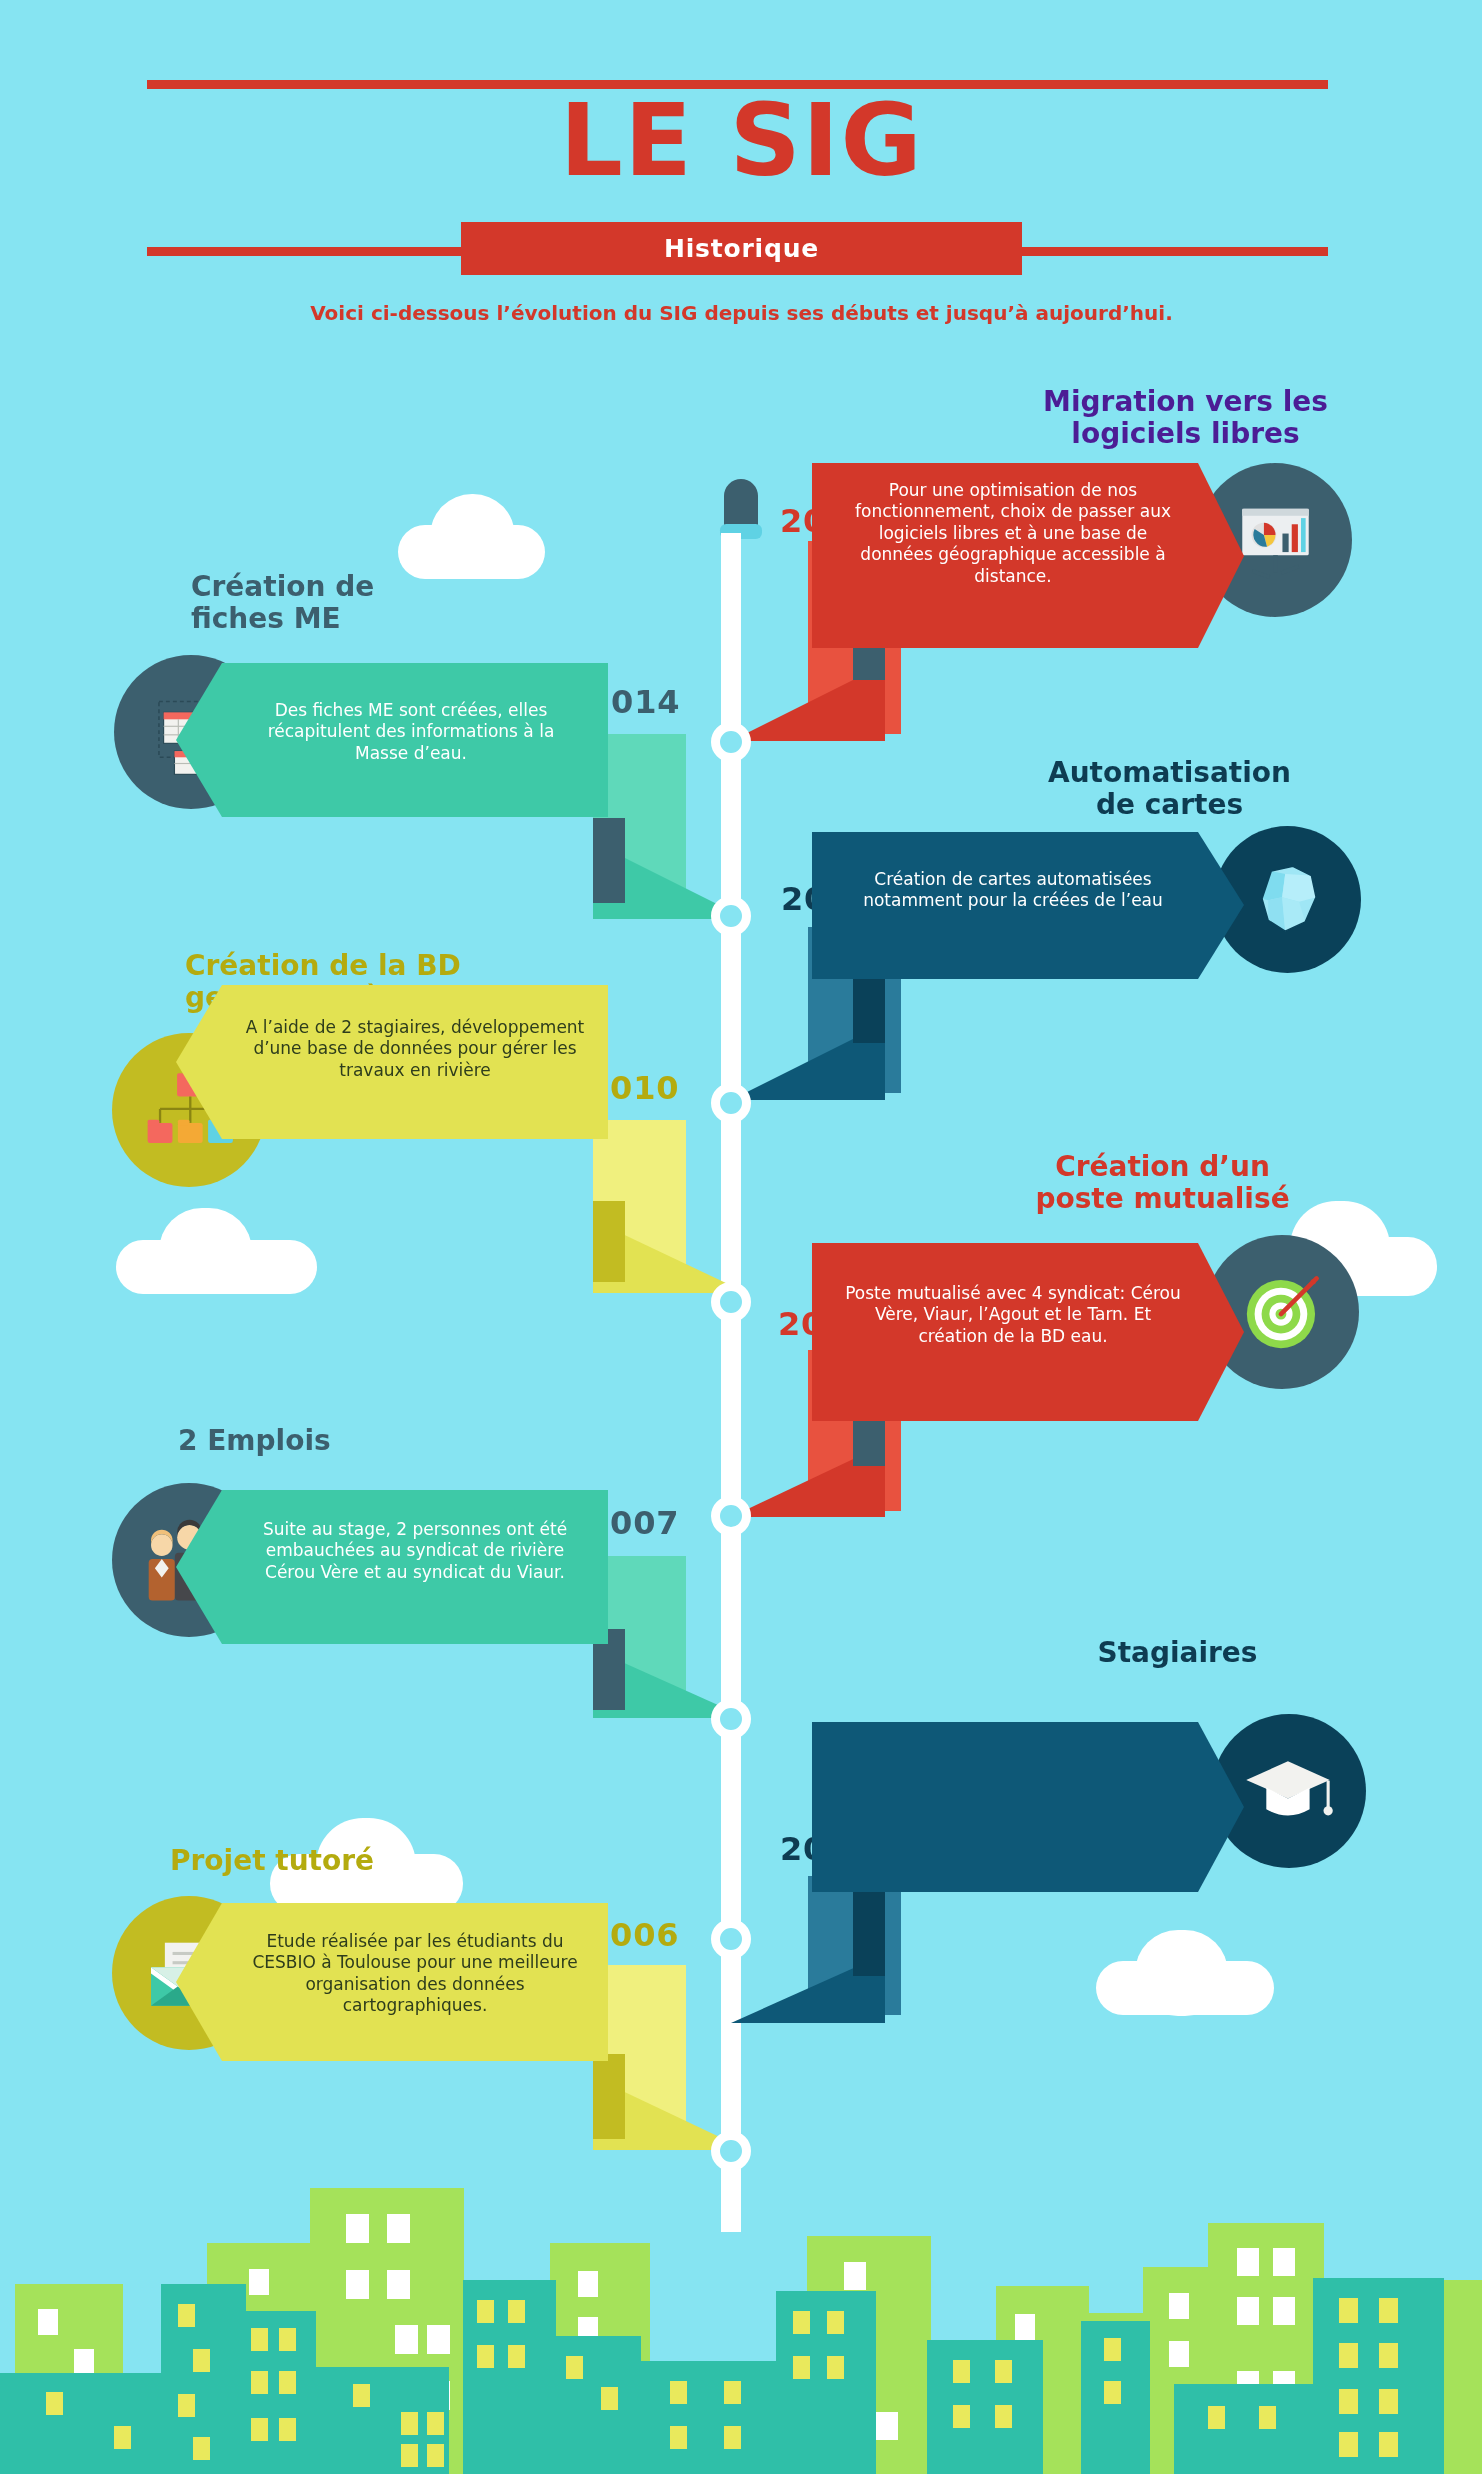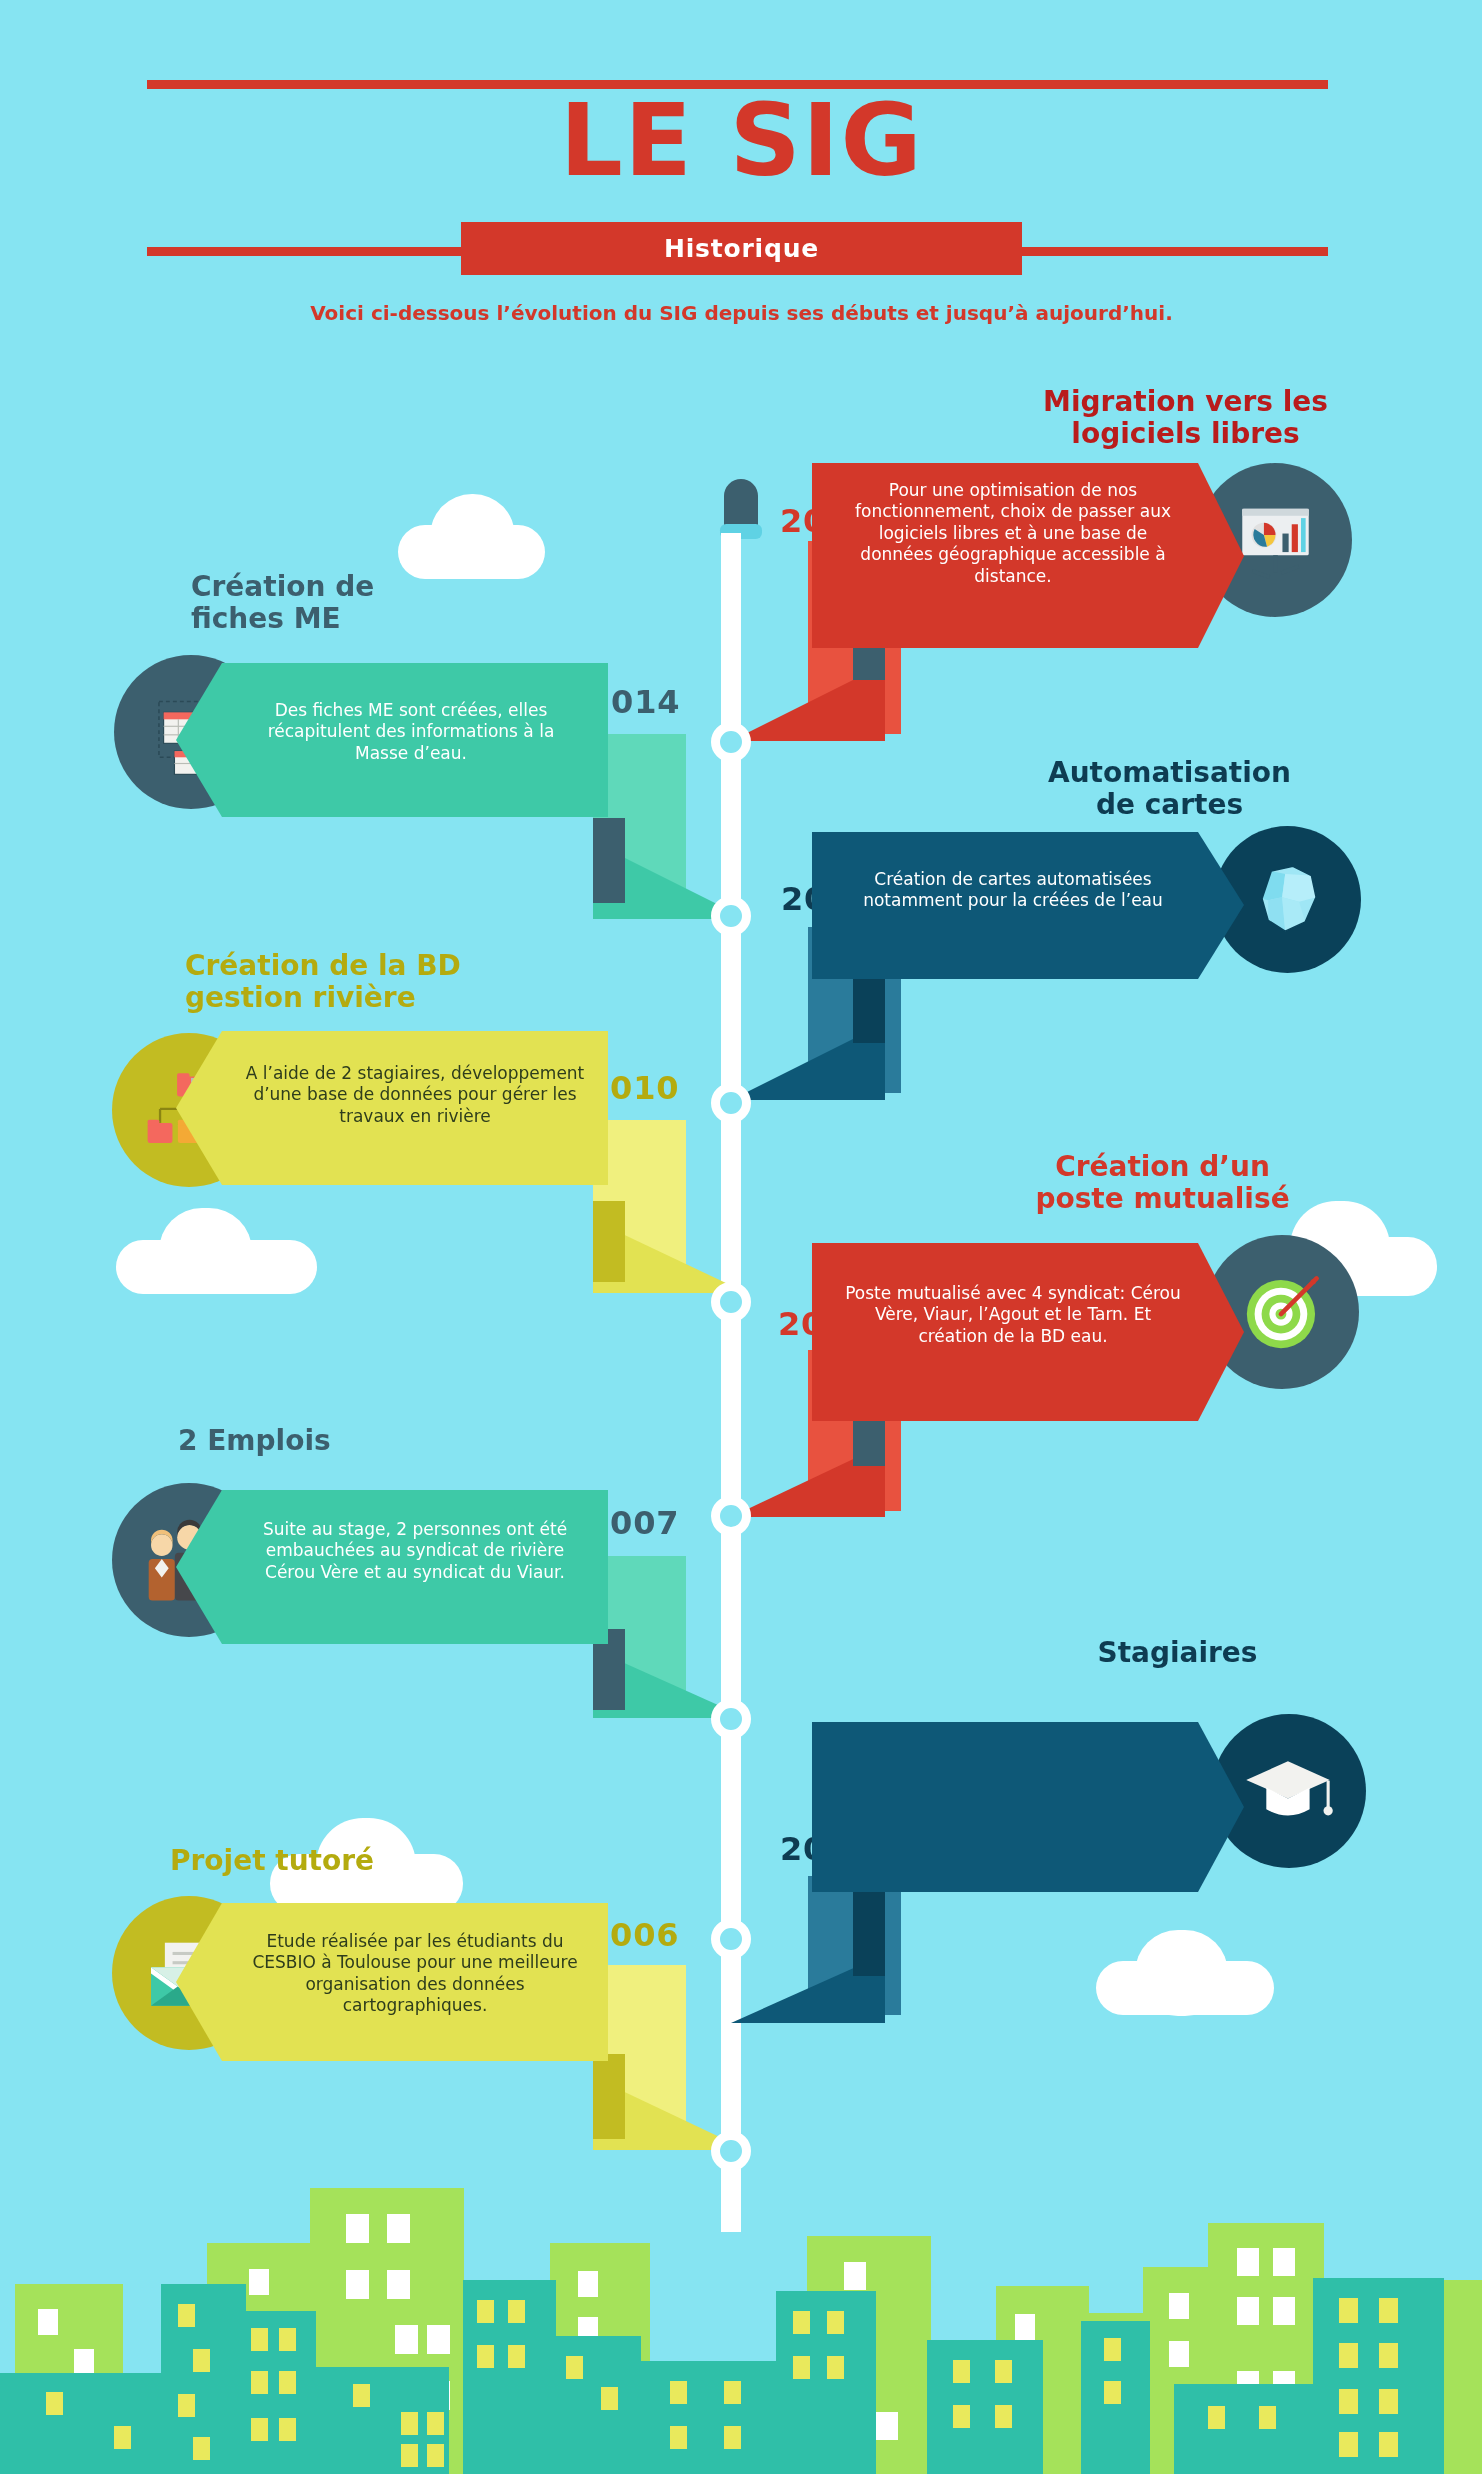--- a/index.html
+++ b/index.html
@@ -134,21 +134,21 @@
   <div class="node" style="left:711px;top:722px;"></div>
   <div class="node" style="left:711px;top:896px;"></div>
   <div class="node" style="left:711px;top:1083px;"></div>
   <div class="node" style="left:711px;top:1282px;"></div>
   <div class="node" style="left:711px;top:1496px;"></div>
   <div class="node" style="left:711px;top:1699px;"></div>
   <div class="node" style="left:711px;top:1919px;"></div>
   <div class="node" style="left:711px;top:2131px;"></div>
 
   <div class="event" style="left:0;top:0;">
-    <div class="evt-title" style="left:1004px;top:386px;width:363px;color:#b91c1c;text-align:center;">Migration vers les
+    <div class="evt-title" style="left:1004px;top:386px;width:363px;color:#4c1d95;text-align:center;">Migration vers les
 logiciels libres</div>
     <div class="year" style="left:780px;top:502px;color:#d3382a;">2017</div>
 
     <div class="tail-step" style="left:808px;top:541px;width:93px;height:193px;background:#e8523f;"></div>
     <div class="tail-tri" style="left:731px;top:664px;width:154px;height:77px;background:#d3382a;clip-path:polygon(100% 0,100% 100%,0 100%);"></div>
     <div class="tail-shadow" style="left:853px;top:541px;width:32px;height:139px;background:#3c5f6e;"></div>
 
     <div class="icon-disc" style="left:1198px;top:463px;width:154px;height:154px;background:#3c5f6e;">
       <svg width="85" height="85" viewBox="0 0 110 110">
         <rect x="12" y="14" width="86" height="60" rx="2" fill="#eceff1"></rect>
@@ -269,21 +269,21 @@
           <rect x="45" y="76" width="32" height="26" rx="3" fill="#f4a935"></rect>
           <rect x="45" y="72" width="15" height="7" rx="2" fill="#f4a935"></rect>
         </g>
         <g>
           <rect x="84" y="76" width="32" height="26" rx="3" fill="#5fd2e4"></rect>
           <rect x="84" y="72" width="15" height="7" rx="2" fill="#5fd2e4"></rect>
         </g>
       </svg>
     </div>
 
-    <div class="ribbon dark-text" style="left:176px;top:1031px;width:432px;height:154px;">
+    <div class="ribbon dark-text" style="left:176px;top:985px;width:432px;height:154px;">
       <div class="body" style="width:432px;height:154px;background:#e2e252;clip-path:polygon(46px 0, 432px 0, 432px 154px, 46px 154px, 0 77px);"></div>
       <div class="txt" style="left:69px;top:32px;width:340px;">A l’aide de 2 stagiaires, développement d’une base de données pour gérer les travaux en rivière</div>
     </div>
   </div>
 
   <div class="event" style="left:0;top:0;">
     <div class="evt-title" style="left:981px;top:1151px;width:363px;color:#d3382a;text-align:center;">Création d’un
 poste mutualisé</div>
     <div class="year" style="left:778px;top:1305px;color:#d3382a;">2008</div>
 

